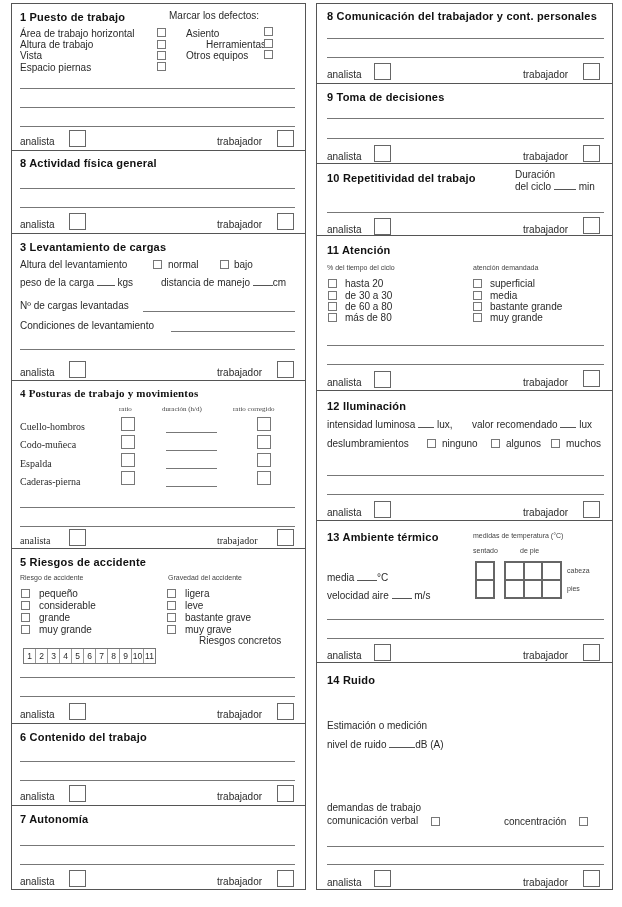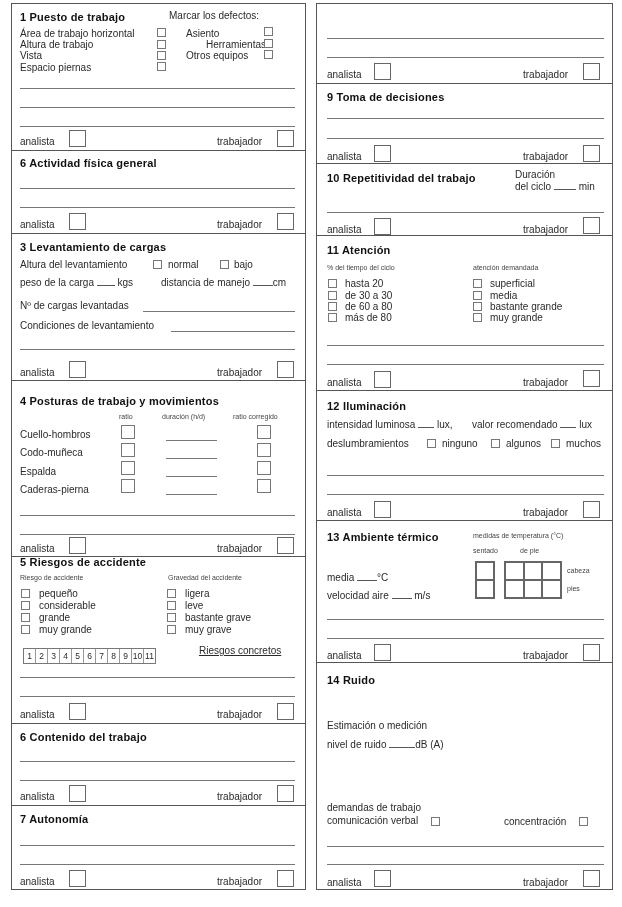--- a/index.html
+++ b/index.html
@@ -50,21 +50,21 @@
     <div class="line" style="left:8px;right:10px;top:84px;"></div>
     <div class="line" style="left:8px;right:10px;top:103px;"></div>
     <div class="line" style="left:8px;right:10px;top:122px;"></div>
     <div class="sigl" style="left:8px;top:132px;">analista</div>
     <div class="sq" style="left:57px;top:126px;"></div>
     <div class="sigl" style="left:205px;top:132px;">trabajador</div>
     <div class="sq" style="left:265px;top:126px;"></div>
   </div>
 
   <div class="sec" style="top:147px;height:83px;">
-    <div class="abs title" style="left:8px;top:6px;">6 Actividad física general</div>
+    <div class="abs title" style="left:8px;top:6px;">8 Actividad física general</div>
     <div class="line" style="left:8px;right:10px;top:37px;"></div>
     <div class="line" style="left:8px;right:10px;top:56px;"></div>
     <div class="sigl" style="left:8px;top:68px;">analista</div>
     <div class="sq" style="left:57px;top:62px;"></div>
     <div class="sigl" style="left:205px;top:68px;">trabajador</div>
     <div class="sq" style="left:265px;top:62px;"></div>
   </div>
 
   <div class="sec" style="top:230px;height:147px;">
     <div class="abs title" style="left:8px;top:7px;">3 Levantamiento de cargas</div>
@@ -86,21 +86,21 @@
     <div class="line" style="left:131px;right:10px;top:77px;"></div>
     <div class="abs t10" style="left:8px;top:86px;">Condiciones de levantamiento</div>
     <div class="line" style="left:159px;right:10px;top:97px;"></div>
     <div class="line" style="left:8px;right:10px;top:115px;"></div>
     <div class="sigl" style="left:8px;top:133px;">analista</div>
     <div class="sq" style="left:57px;top:127px;"></div>
     <div class="sigl" style="left:205px;top:133px;">trabajador</div>
     <div class="sq" style="left:265px;top:127px;"></div>
   </div>
 
-  <div class="sec" style="top:385px;height:168px;">
+  <div class="sec" style="top:377px;height:168px;font-family:Liberation Serif, serif;">
     <div class="abs title" style="left:8px;top:6px;">4 Posturas de trabajo y movimientos</div>
     <div class="abs t6" style="left:107px;top:24px;">ratio</div>
     <div class="abs t6" style="left:150px;top:24px;">duración (h/d)</div>
     <div class="abs t6" style="left:221px;top:24px;">ratio corregido</div>
 
     <div class="abs t10" style="left:8px;top:40px;">Cuello-hombros</div>
     <div class="abs t10" style="left:8px;top:58px;">Codo-muñeca</div>
     <div class="abs t10" style="left:8px;top:77px;">Espalda</div>
     <div class="abs t10" style="left:8px;top:95px;">Caderas-pierna</div>
 
@@ -156,21 +156,21 @@
       <span>3</span>
       <span>4</span>
       <span>5</span>
       <span>6</span>
       <span>7</span>
       <span>8</span>
       <span>9</span>
       <span>10</span>
       <span>11</span>
     </div>
-    <div class="abs t10" style="left:187px;top:96px;text-decoration:underline;">Riesgos concretos</div>
+    <div class="abs t10" style="left:187px;top:86px;">Riesgos concretos</div>
 
     <div class="line" style="left:8px;right:10px;top:128px;"></div>
     <div class="line" style="left:8px;right:10px;top:147px;"></div>
     <div class="sigl" style="left:8px;top:160px;">analista</div>
     <div class="sq" style="left:57px;top:154px;"></div>
     <div class="sigl" style="left:205px;top:160px;">trabajador</div>
     <div class="sq" style="left:265px;top:154px;"></div>
   </div>
 
   <div class="sec" style="top:720px;height:82px;">
@@ -190,20 +190,21 @@
     <div class="sigl" style="left:8px;top:70px;">analista</div>
     <div class="sq" style="left:57px;top:64px;"></div>
     <div class="sigl" style="left:205px;top:70px;">trabajador</div>
     <div class="sq" style="left:265px;top:64px;"></div>
   </div>
 </div>
 
 <div class="col right">
 
   <div class="sec" style="top:0;height:80px;">
+    <div class="abs title" style="left:10px;top:6px;">8 Comunicación del trabajador y cont. personales</div>
     <div class="line" style="left:10px;right:8px;top:34px;"></div>
     <div class="line" style="left:10px;right:8px;top:53px;"></div>
     <div class="sigl" style="left:10px;top:65px;">analista</div>
     <div class="sq" style="left:57px;top:59px;"></div>
     <div class="sigl" style="left:206px;top:65px;">trabajador</div>
     <div class="sq" style="left:266px;top:59px;"></div>
   </div>
 
   <div class="sec" style="top:80px;height:80px;">
     <div class="abs title" style="left:10px;top:7px;">9 Toma de decisiones</div>

